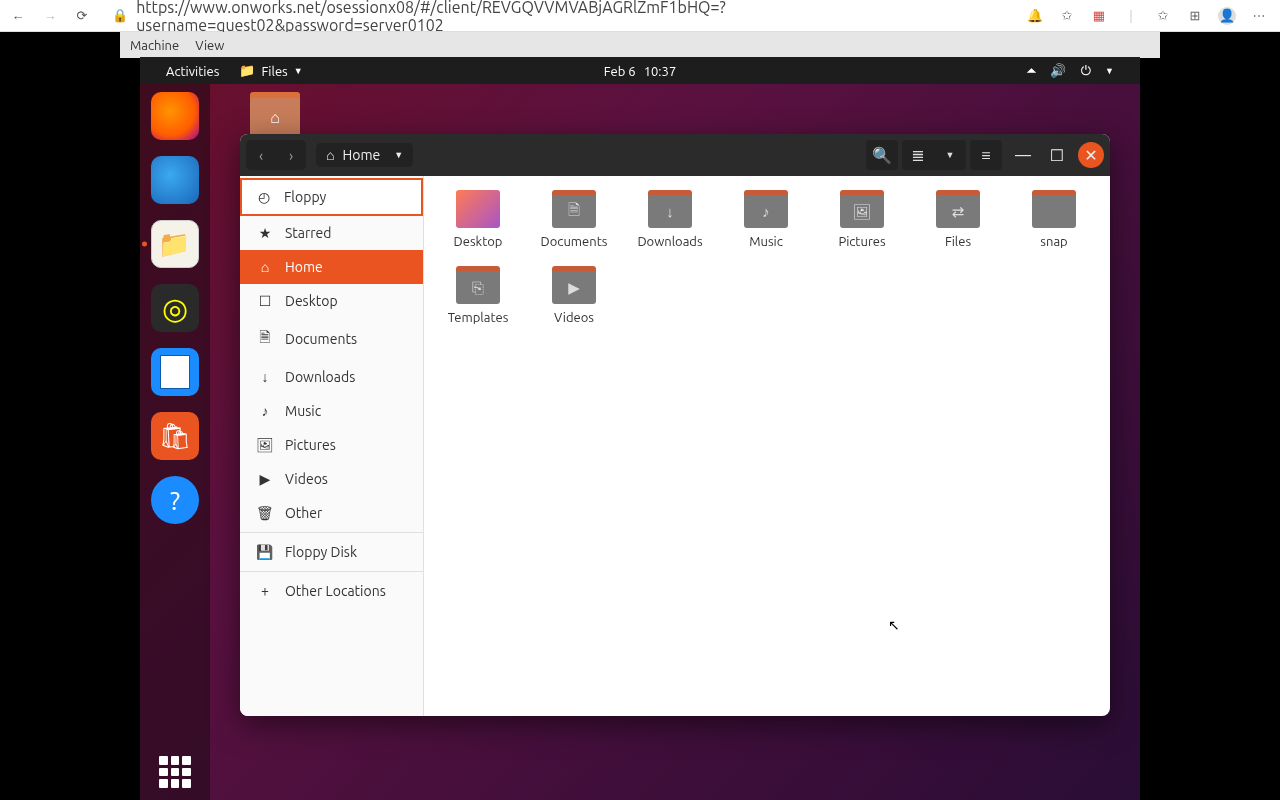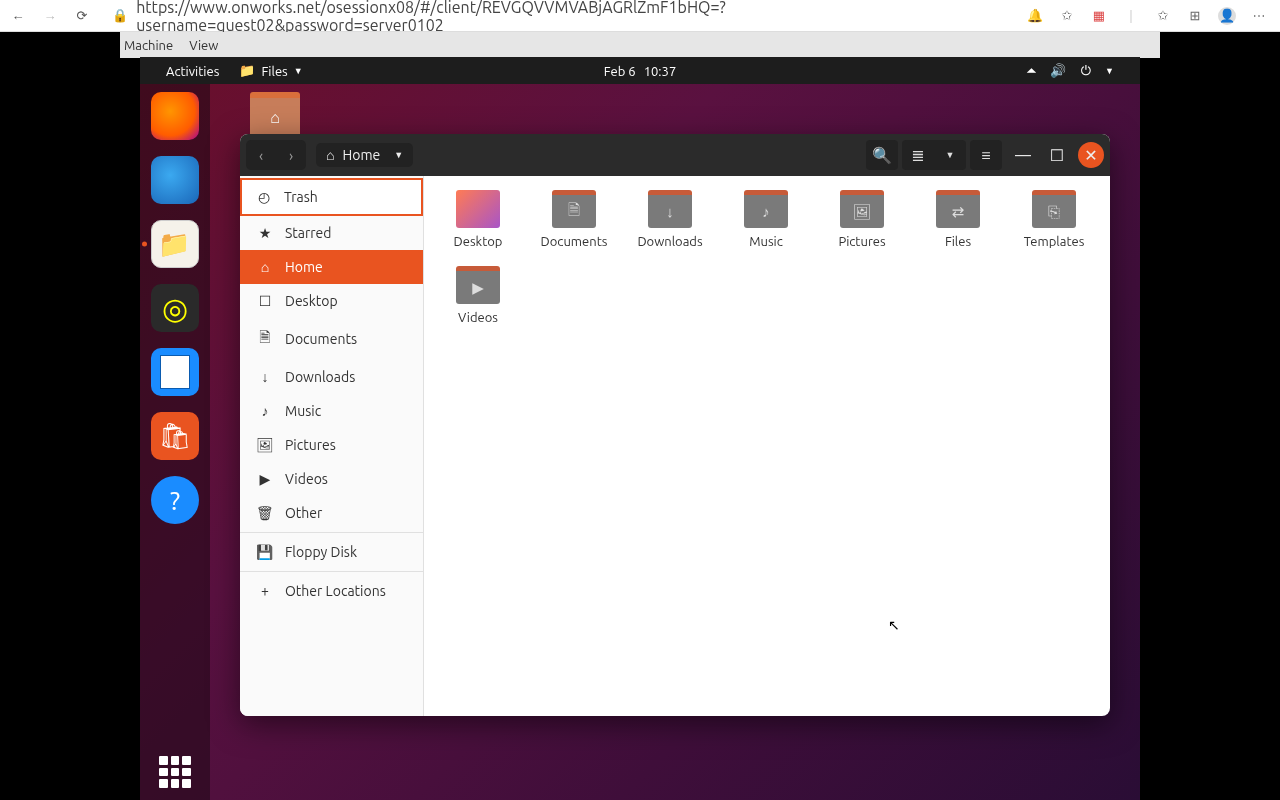--- a/index.html
+++ b/index.html
@@ -7,21 +7,21 @@
 
 
 .browser-bar { position: absolute; top: 0; left: 0; right: 0; height: 32px; background: #fff; border-bottom: 1px solid #ddd; display: flex; align-items: center; padding: 0 8px; gap: 12px; font-size: 13px; color: #333; }
 .nav-btn { width: 20px; height: 20px; display: flex; align-items: center; justify-content: center; color: #555; cursor: pointer; }
 .url-box { flex: 1; display: flex; align-items: center; gap: 8px; padding: 2px 8px; }
 .url-text { flex: 1; color: #444; font-size: 16px; }
 .br-icon { width: 18px; height: 18px; display: flex; align-items: center; justify-content: center; color: #666; }
 .br-right { display: flex; align-items: center; gap: 14px; margin-right: 4px; }
 
 
-.vm-bar { position: absolute; top: 32px; left: 120px; width: 1040px; height: 26px; background: #e6e6e6; display: flex; align-items: center; padding: 0 4px; gap: 16px; font-size: 13px; color: #333; }
+.vm-bar { position: absolute; top: 32px; left: 120px; width: 1040px; height: 26px; background: #e6e6e6; display: flex; align-items: center; padding: 0 10px; gap: 16px; font-size: 13px; color: #333; }
 
 
 .ubuntu { position: absolute; top: 57px; left: 140px; width: 1000px; height: 743px; background: linear-gradient(135deg, #6b0f2a 0%, #5a1140 35%, #3f0e3a 70%, #2a0d35 100%); }
 .top-panel { height: 27px; background: #1d1d1d; color: #fff; display: flex; align-items: center; padding: 0 26px; font-size: 13px; }
 .activities { margin-right: 20px; }
 .files-ind { display: flex; align-items: center; gap: 6px; }
 .tp-center { position: absolute; left: 50%; transform: translateX(-50%); display: flex; gap: 8px; justify-content: center; }
 .tp-right { margin-left: auto; display: flex; align-items: center; gap: 14px; }
 
 
@@ -167,21 +167,21 @@
         <div class="tb-ic">≡</div>
         <div class="win-ctrl">—</div>
         <div class="win-ctrl">☐</div>
         <div class="win-ctrl win-close">✕</div>
       </div>
     </div>
     <div class="nautilus-body">
       <div class="sidebar">
         <div class="sb-item highlight">
             <span class="sb-ic">◴</span>
-            <span>Trash</span>
+            <span>Floppy</span>
           </div>
         <div class="sb-item">
             <span class="sb-ic">★</span>
             <span>Starred</span>
           </div>
         <div class="sb-item active">
             <span class="sb-ic">⌂</span>
             <span>Home</span>
           </div>
         <div class="sb-item">
@@ -252,20 +252,24 @@
             </div>
             <span class="folder-label">Pictures</span>
           </div>
         <div class="folder">
             <div class="folder-ic">
               <span>⇄</span>
             </div>
             <span class="folder-label">Files</span>
           </div>
         <div class="folder">
+            <div class="folder-ic"></div>
+            <span class="folder-label">snap</span>
+          </div>
+        <div class="folder">
             <div class="folder-ic">
               <span>⎘</span>
             </div>
             <span class="folder-label">Templates</span>
           </div>
         <div class="folder">
             <div class="folder-ic">
               <span>▶</span>
             </div>
             <span class="folder-label">Videos</span>

